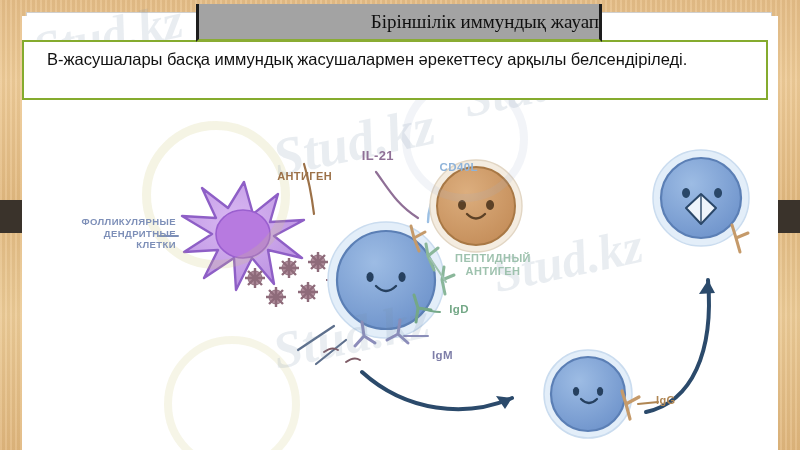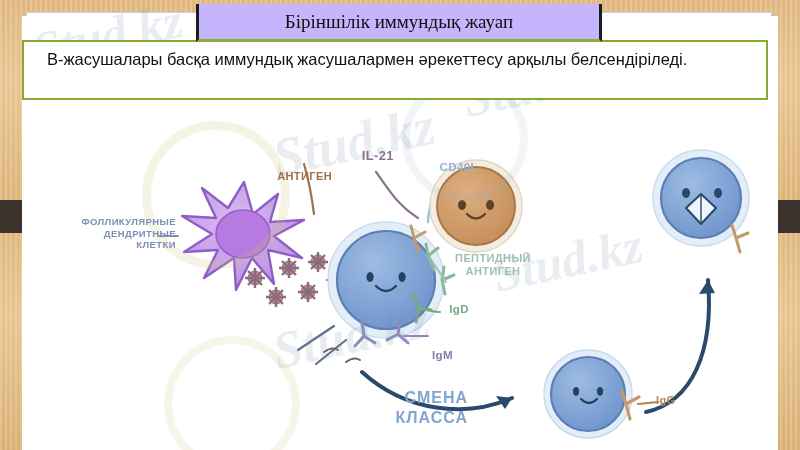--- a/index.html
+++ b/index.html
@@ -29,25 +29,25 @@
     background:#ffffff;
   }
   #slide-under{
     position:absolute;left:26px;top:12px;width:744px;height:30px;
     background:#ffffff;border:1px solid #cfcfcf;
   }
 
   
   #title-box{
     position:absolute;left:196px;top:4px;width:400px;height:35px;
-    background:#c4b5fd;
+    background:#a3a3a3;
     border-left:3px solid #1d1d1d;
     border-right:3px solid #1d1d1d;
     border-bottom:3px solid #8aac33;
-    display:flex;align-items:center;justify-content:center;
+    display:flex;align-items:center;justify-content:flex-end;
     z-index:6;
   }
   #title-text{
     font-family:"Liberation Serif", serif;
     font-size:19px;color:#101010;white-space:nowrap;
   }
 
   
   #body-box{
     position:absolute;left:24px;top:40px;width:742px;height:56px;
@@ -269,22 +269,20 @@
     <div class="lbl" style="left:362px;top:48px;width:70px;font-size:11.5px;color:#8fb3d9;">CD40L</div>
 
     <div class="lbl" style="left:392px;top:140px;width:110px;font-size:11px;color:#9ec2ae;text-align:center;">ПЕПТИДНЫЙ
 АНТИГЕН</div>
 
     <div class="lbl" style="left:396px;top:190px;width:34px;font-size:11.5px;color:#74a887;text-align:center;">IgD</div>
 
     <div class="lbl" style="left:386px;top:216px;width:36px;font-size:11.5px;color:#7e7ea8;text-align:left;margin-top:20px;">IgM</div>
 
 
-    <div class="lbl" style="left:318px;top:276px;width:104px;font-size:16px;color:#7fa7cd;letter-spacing:1px;">СМЕНА
-КЛАССА</div>
 
     <div class="lbl" style="left:610px;top:282px;width:36px;font-size:11px;color:#b08653;text-align:left;">IgG</div>
 
   </div>
 
   <div id="body-box" style="left:0px;top:24px;">
     <div id="body-text">В-жасушалары басқа иммундық жасушалармен әрекеттесу арқылы белсендіріледі.</div>
   </div>
 </div>
 

